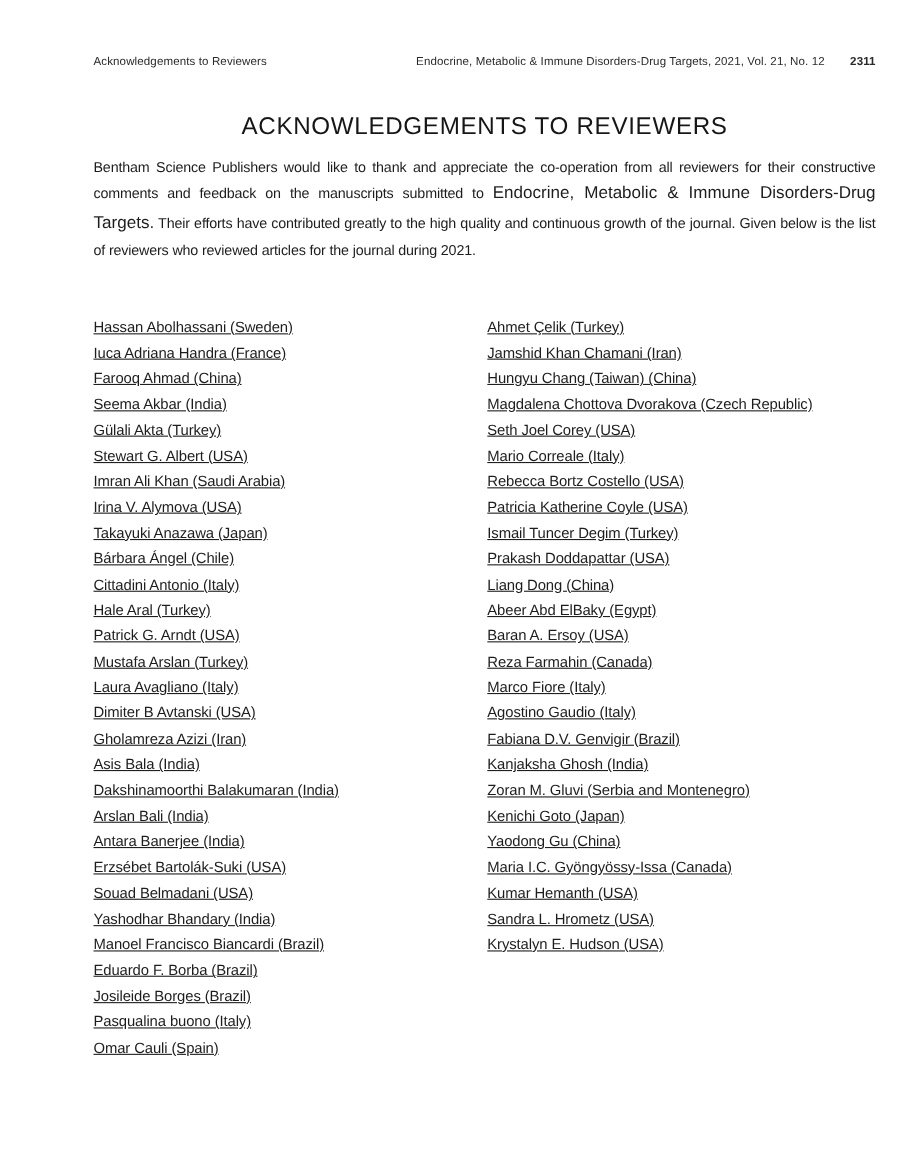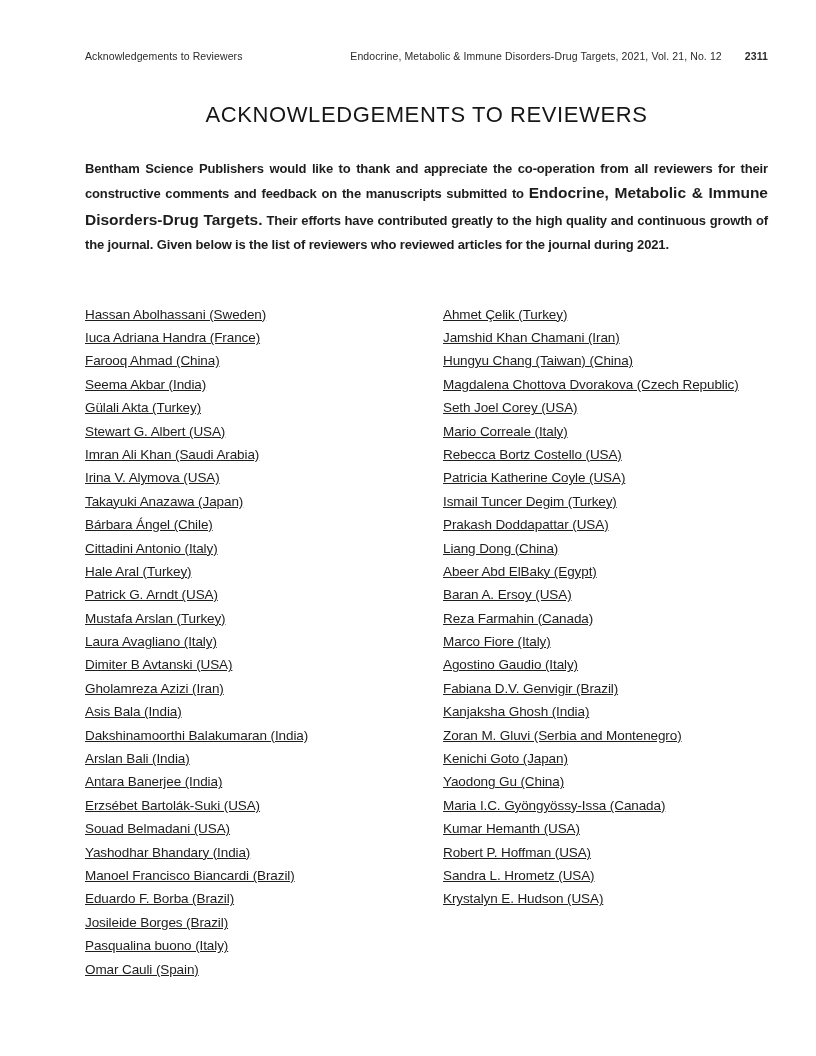--- a/index.html
+++ b/index.html
@@ -7,21 +7,21 @@
   body {
     width: 816px;
     height: 1056px;
     font-family: "Liberation Sans", "DejaVu Sans", sans-serif;
     color: #1f1f1f;
     overflow: hidden;
   }
   .page {
     width: 816px;
     height: 1056px;
-    padding: 50px 48px 0 85px;
+    padding: 50px 20px 0 85px;
     background: #ffffff;
     position: relative;
   }
   
   .running-header {
     display: flex;
     justify-content: space-between;
     align-items: baseline;
     font-size: 10.5px;
     color: #2a2a2a;
@@ -34,27 +34,26 @@
   .article-title {
     margin-top: 40px;
     text-align: center;
     font-size: 22px;
     font-weight: normal;
     letter-spacing: 0.6px;
     color: #161616;
   }
   
   .intro {
-    margin-top: 30px;
+    margin-top: 13px;
     font-size: 13px;
     line-height: 1.73;
     text-align: justify;
     letter-spacing: -0.15px;
     color: #1d1d1d;
-    font-weight: bold;
   }
   .intro .journal-name {
     font-size: 15.5px;
     letter-spacing: 0;
   }
   
   .reviewer-columns {
     margin-top: 46px;
     display: flex;
     flex-direction: row;
@@ -138,19 +137,18 @@
         <div class="reviewer-entry">Reza Farmahin (Canada)</div>
         <div class="reviewer-entry">Marco Fiore (Italy)</div>
         <div class="reviewer-entry">Agostino Gaudio (Italy)</div>
         <div class="reviewer-entry">Fabiana D.V. Genvigir (Brazil)</div>
         <div class="reviewer-entry">Kanjaksha Ghosh (India)</div>
         <div class="reviewer-entry">Zoran M. Gluvi (Serbia and Montenegro)</div>
         <div class="reviewer-entry">Kenichi Goto (Japan)</div>
         <div class="reviewer-entry">Yaodong Gu (China)</div>
         <div class="reviewer-entry">Maria I.C. Gyöngyössy-Issa (Canada)</div>
         <div class="reviewer-entry">Kumar Hemanth (USA)</div>
-        <div class="reviewer-entry">Robert P. Hoffman (USA)</div>
         <div class="reviewer-entry">Sandra L. Hrometz (USA)</div>
         <div class="reviewer-entry">Krystalyn E. Hudson (USA)</div>
       </div>
   </div>
 
 </div>
 
 </body></html>

